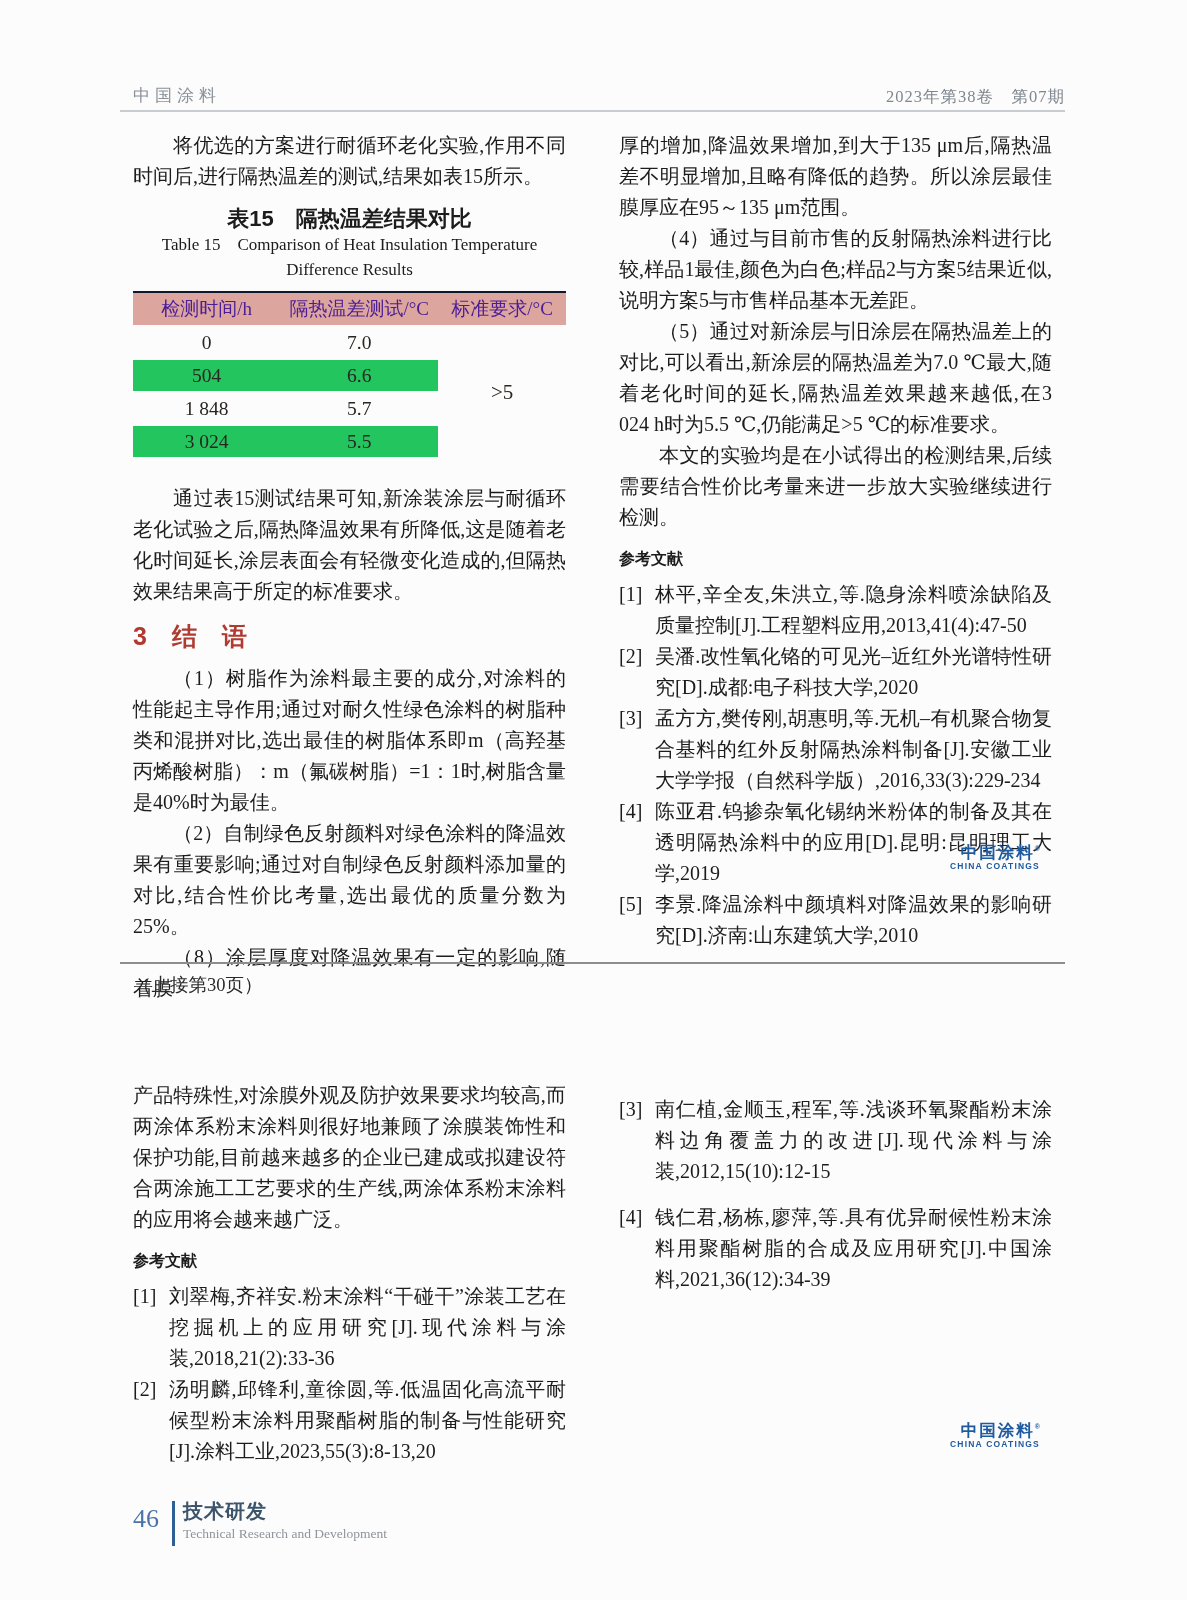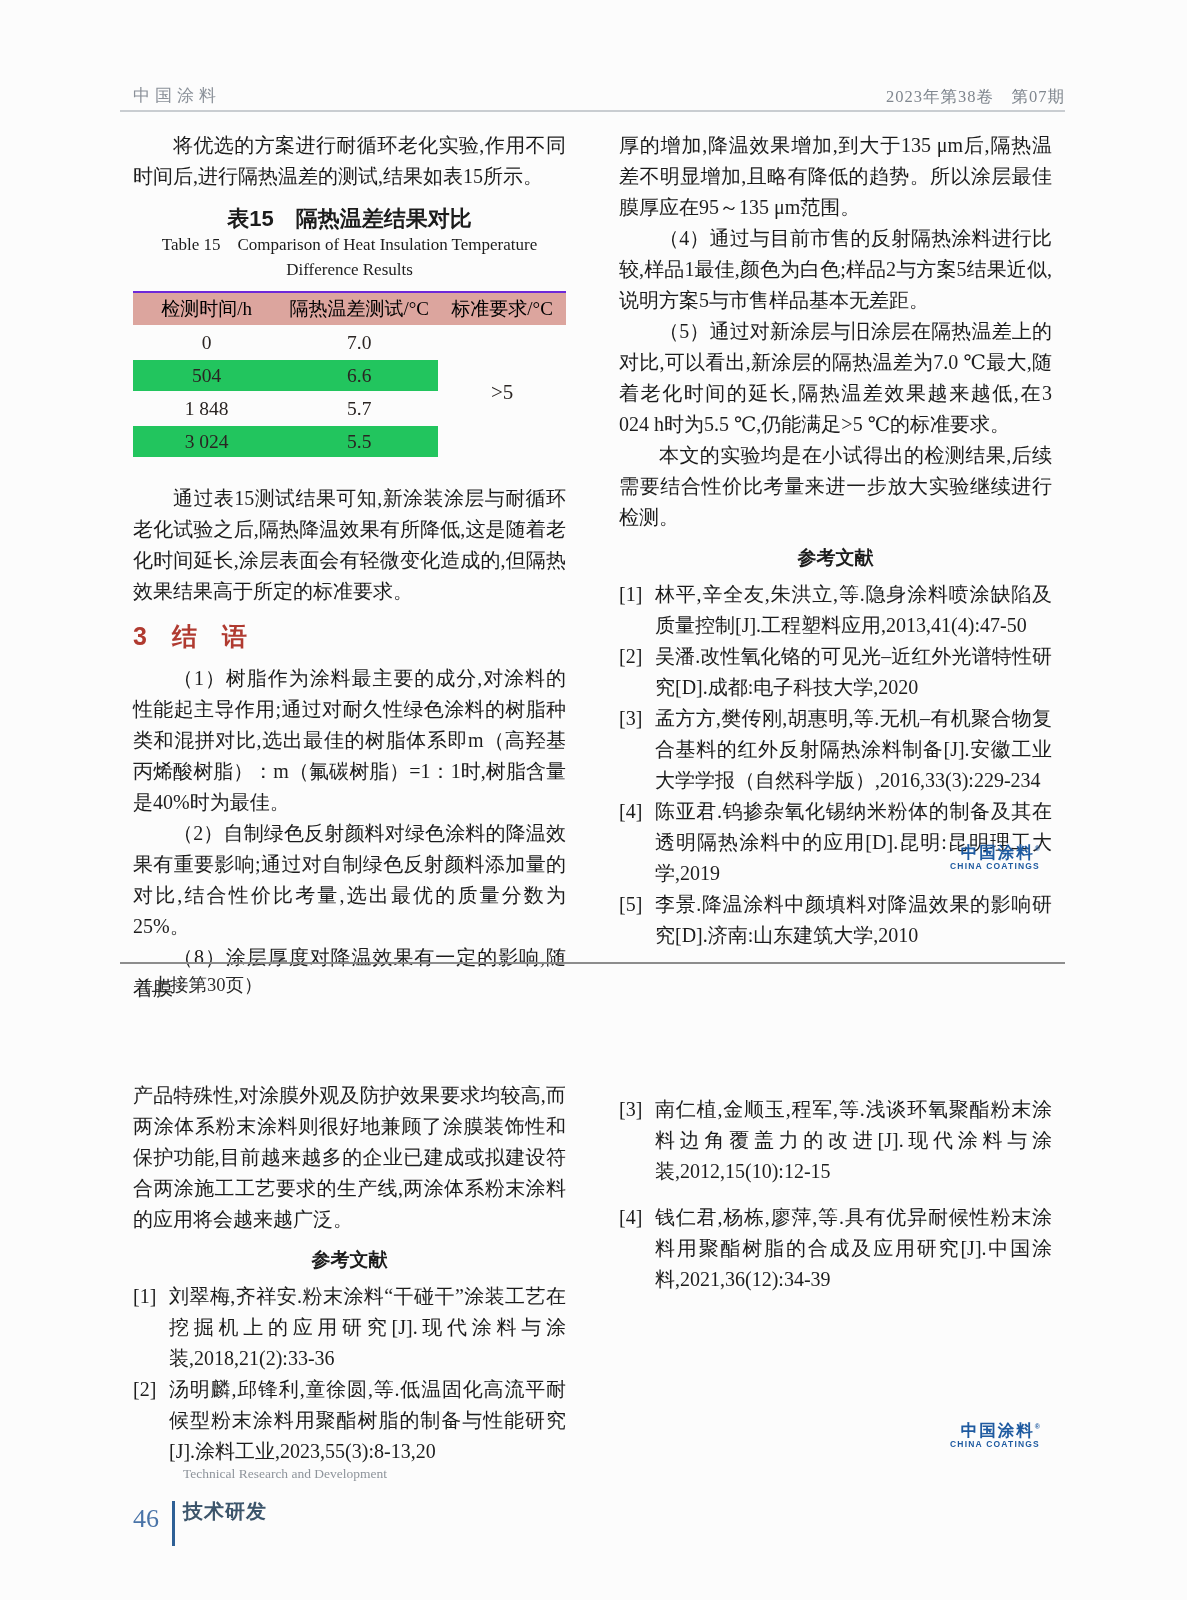--- a/index.html
+++ b/index.html
@@ -19,52 +19,52 @@
   .col-tr{left:619px;top:130px;}
   .col-bl{left:133px;top:1080px;}
   .col-br{left:619px;top:1080px;padding-top:14px;}
   p{margin:0;}
   .indent{text-indent:2em;}
   
   .cap-zh{margin-top:14px;text-align:center;text-indent:0;
     font-family:"Liberation Sans","DejaVu Sans",sans-serif;font-weight:bold;font-size:22px;line-height:26px;}
   .cap-en{margin-top:0;text-align:center;text-indent:0;font-weight:normal;font-size:17px;line-height:25px;}
   .dtable{width:100%;border-collapse:collapse;table-layout:fixed;margin-top:9px;}
-  .dtable th{background:#dca59e;border-top:2px solid #6d28d9;font-weight:normal;
-    font-size:19px;height:30px;text-align:center;color:#000000;line-height:22px;}
+  .dtable th{background:#dca59e;border-top:2px solid #0f172a;font-weight:normal;
+    font-size:19px;height:30px;text-align:center;color:#4c1d95;line-height:22px;}
   .dtable td{height:29px;text-align:center;font-size:19.5px;border-top:2px solid #fcfcfc;color:#2a2422;line-height:22px;}
   .dtable tr.pink td{background:#22c55e;}
   .dtable td.req{background:#fcfcfc;font-size:21px;}
   .after-table{margin-top:26px;}
   
   .sec-red{margin-top:12px;margin-bottom:10px;color:#b03a30;
     font-family:"Liberation Sans","DejaVu Sans",sans-serif;font-weight:bold;font-size:25px;line-height:34px;text-indent:0;}
-  .refs-head{margin-top:12px;margin-bottom:6px;text-align:center;text-indent:0;
-    font-family:Liberation Mono, monospace;font-weight:bold;font-size:19px;line-height:28px;}
+  .refs-head{margin-top:12px;margin-bottom:6px;text-indent:0;
+    font-family:Liberation Serif, serif;font-weight:bold;font-size:16px;line-height:28px;}
   
   .ref{display:flex;align-items:flex-start;}
   .ref-no{flex:0 0 36px;}
   .ref-text{flex:1;text-align:justify;}
   .ref-gap{margin-top:15px;}
   
   .logo{position:absolute;text-align:right;font-family:"Liberation Sans","DejaVu Sans",sans-serif;color:#1e5aa0;}
   .logo-1{right:147px;top:840px;}
   .logo-2{right:147px;top:1418px;}
   .logo-zh{font-size:16.5px;font-weight:bold;letter-spacing:2px;line-height:18px;}
   .logo-mark{font-size:7px;vertical-align:super;letter-spacing:0;}
   .logo-en{font-size:8.5px;font-weight:bold;letter-spacing:1.2px;line-height:11px;}
   
   .mid-rule{position:absolute;left:120px;top:962px;width:945px;height:2px;background:#8d8d8d;}
   .cont-note{position:absolute;left:133px;top:972px;font-size:18.5px;color:#2a2a2a;text-align:right;}
   
   .pf-no{position:absolute;left:133px;top:1504px;font-size:26px;color:#4a74a8;}
   .pf-bar{position:absolute;left:172px;top:1501px;width:3px;height:45px;background:#2e6096;}
   .pf-zh{position:absolute;left:183px;top:1498px;font-family:"Liberation Sans","DejaVu Sans",sans-serif;
     font-weight:bold;font-size:20px;color:#3c556b;letter-spacing:1px;}
-  .pf-en{position:absolute;left:183px;top:1466px;font-size:13.5px;color:#8e949b;}
+  .pf-en{position:absolute;left:183px;top:1526px;font-size:13.5px;color:#8e949b;}
 </style>
 </head>
 <body>
 
 <div class="page">
 
   <div class="ph-journal">中国涂料</div>
   <div class="ph-issue">2023年第38卷　第07期</div>
   <div class="ph-rule"></div>
 

